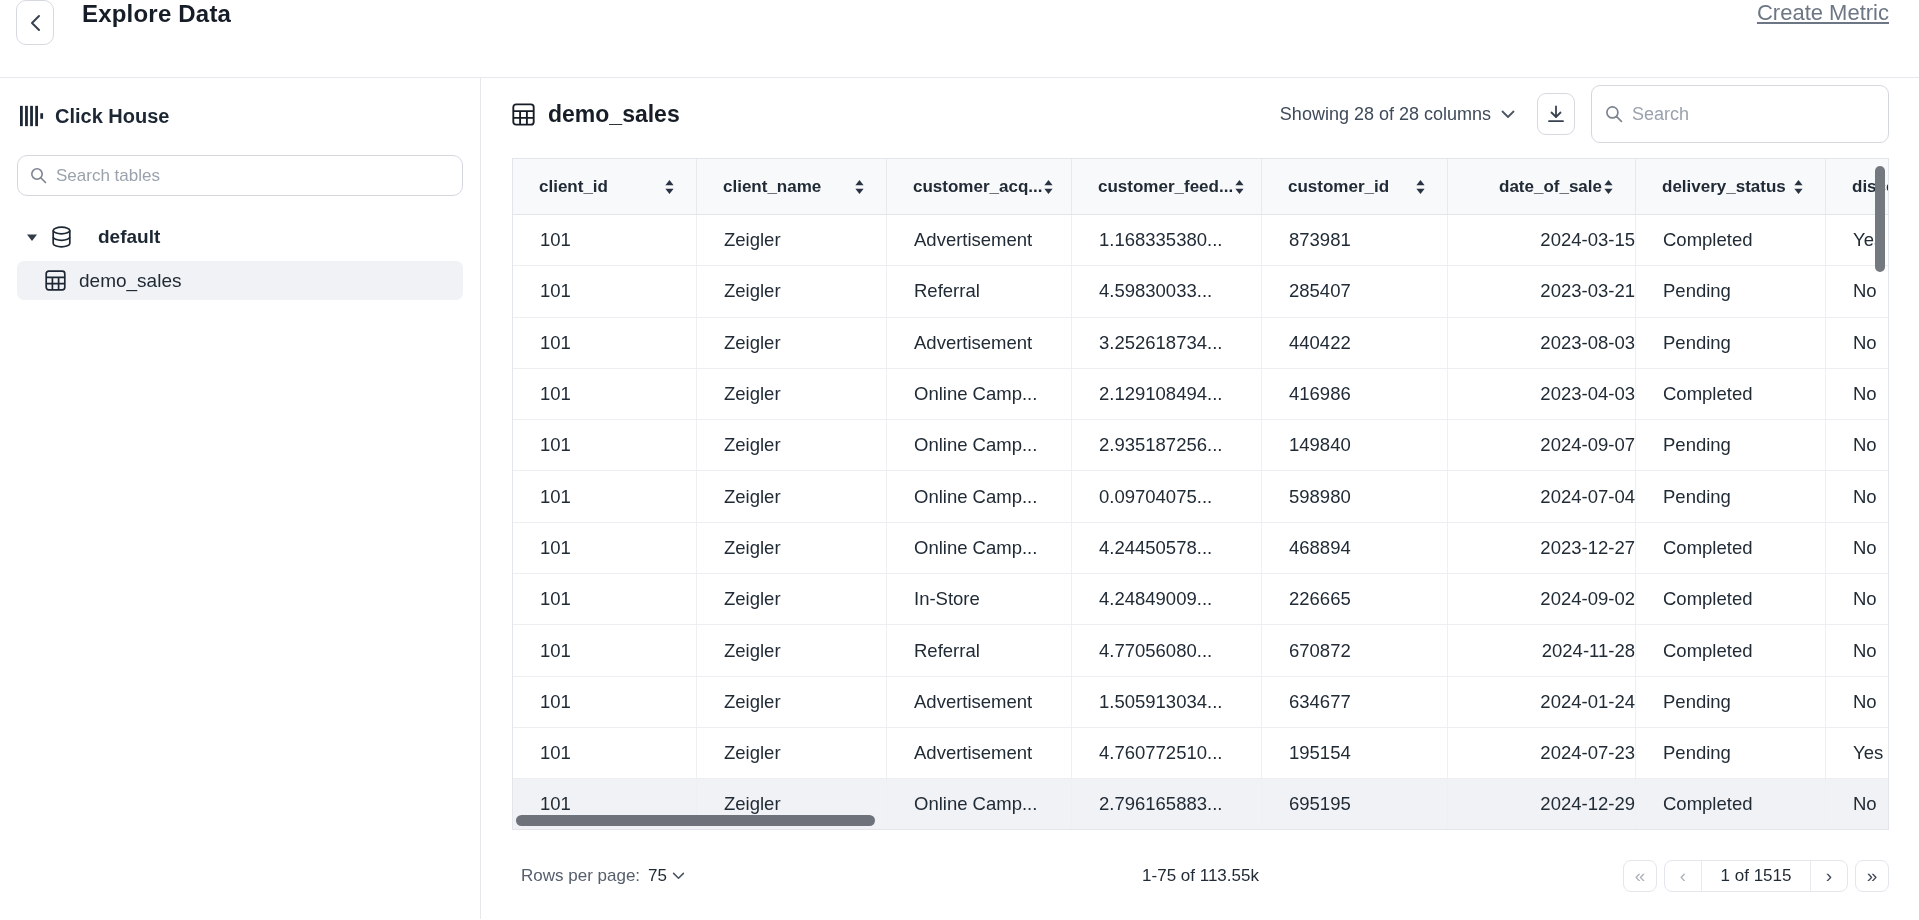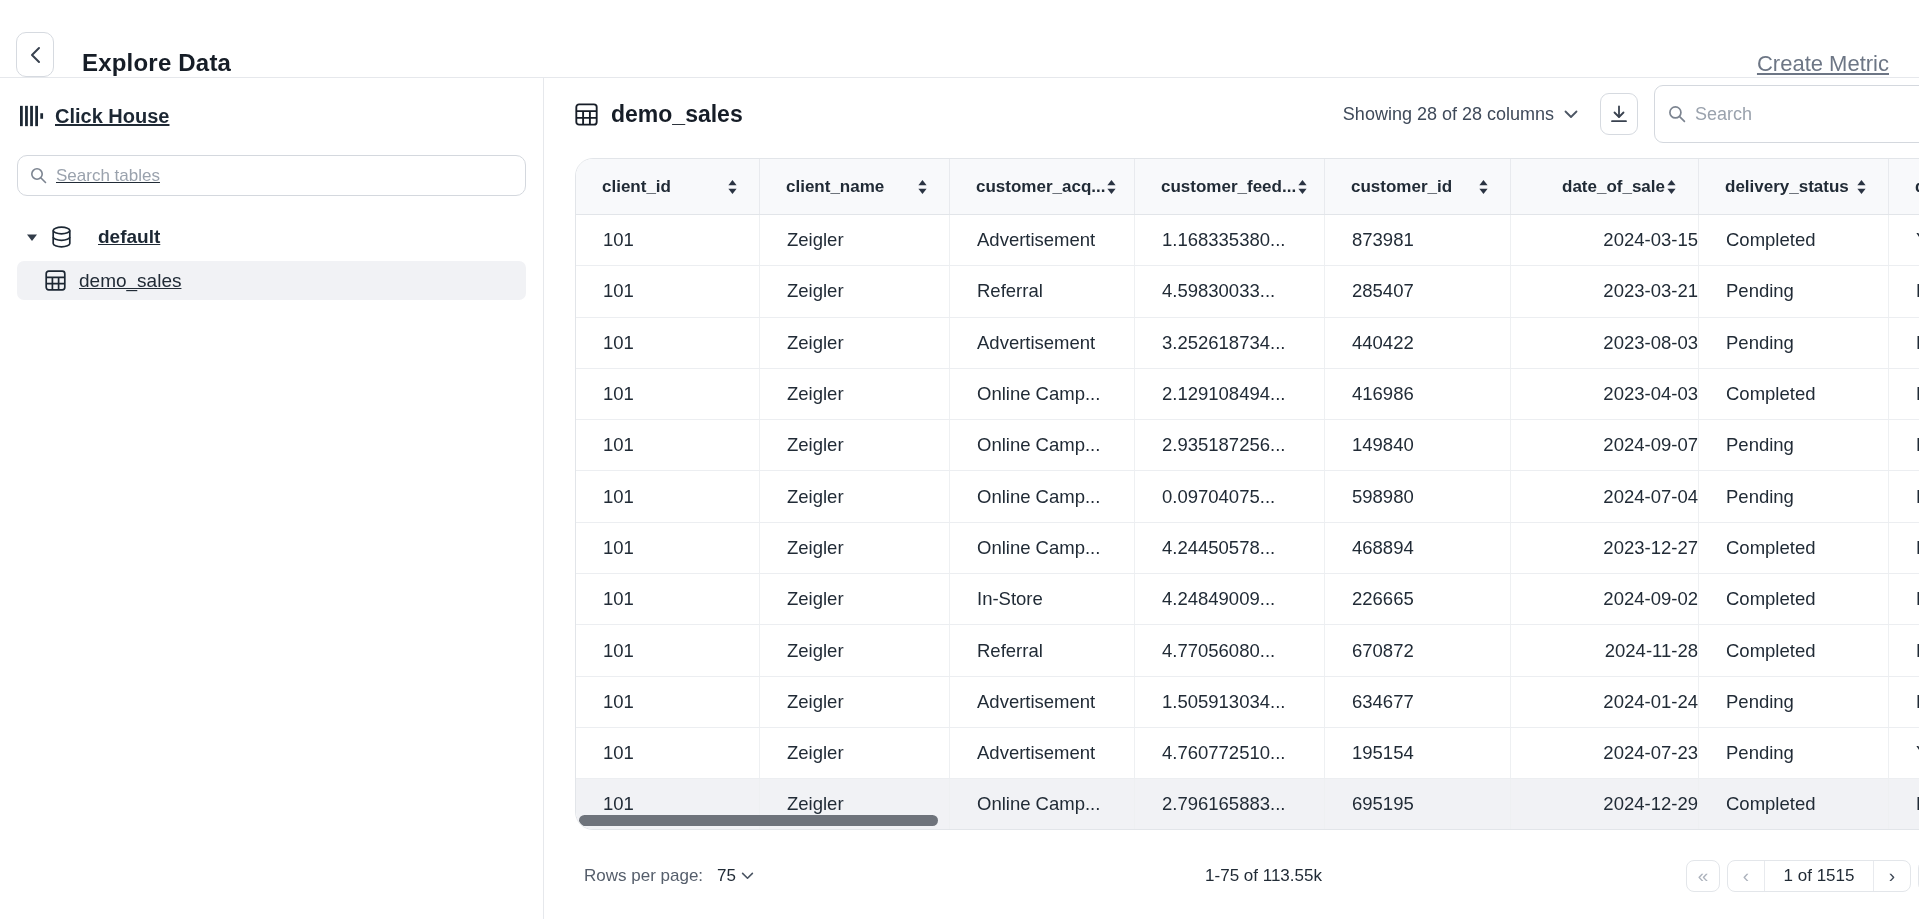--- a/index.html
+++ b/index.html
@@ -1,30 +1,30 @@
 <!DOCTYPE html>
 <html><head>
 <meta charset="utf-8">
 <style>
   * { margin:0; padding:0; box-sizing:border-box; }
   html,body { width:1919px; height:920px; overflow:hidden; background:#fff;
     font-family:"Liberation Sans","DejaVu Sans",sans-serif; color:#212b36; }
 
   
-  .top-header { height:78px; display:flex; align-items:flex-end; padding:0 30px 0 16px;
+  .top-header { height:78px; display:flex; align-items:flex-start; padding:0 30px 0 16px;
     border-bottom:1px solid #e6e8ec; }
   .back-btn { width:38px; height:45px; border:1px solid #d6dae0; border-radius:10px;
     background:#fff; display:flex; align-items:center; justify-content:center; cursor:pointer; }
   .page-title { font-size:24px; font-weight:700; color:#161d27; margin-left:28px; letter-spacing:.2px; }
   .spacer { flex:1; }
   .create-metric { font-size:22px; color:#6d7685; text-decoration:underline; cursor:pointer; }
 
   
   .content { display:flex; height:841px; }
-  .sidebar { width:544px; border-right:1px solid #e6e8ec; padding:26px 17px 0 17px; flex:none;text-decoration:underline; }
+  .sidebar { width:481px; border-right:1px solid #e6e8ec; padding:26px 17px 0 17px; flex:none; }
   .main { flex:1; padding:13px 30px 0 31px; position:relative; }
 
   
   .source-row { display:flex; align-items:center; gap:11px; padding-left:3px; }
   .source-name { font-size:20px; font-weight:700; color:#1c2733; }
   .sb-search { margin-top:27px; height:41px; border:1px solid #d4d8de; border-radius:10px;
     display:flex; align-items:center; padding:0 12px; gap:9px; background:#fff; }
   .sb-search input { border:none; outline:none; flex:1; font-size:17px; color:#0f172a;
     font-family:inherit; background:transparent; }
   .sb-search input::placeholder { color:#9aa2ad; }
@@ -43,42 +43,42 @@
   .dl-btn { width:38px; height:42px; border:1px solid #d6dae0; border-radius:9px; background:#fff;
     display:flex; align-items:center; justify-content:center; cursor:pointer; margin-right:16px; }
   .main-search { width:298px; height:58px; border:1px solid #d4d8de; border-radius:9px;
     display:flex; align-items:center; padding:0 13px; gap:9px; background:#fff; }
   .main-search input { border:none; outline:none; flex:1; font-size:18px; color:#212b36;
     font-family:inherit; background:transparent; }
   .main-search input::placeholder { color:#9aa2ad; }
 
   
   .table-card { margin-top:21px; width:1377px; height:672px; border:1px solid #e2e5e9;
-    border-radius:18px; overflow:hidden; position:relative; background:#fff; }
+    border-radius:0; overflow:hidden; position:relative; background:#fff; }
   .thead { display:flex; width:1500px; height:56px; background:#f8f9fb; border-bottom:1px solid #e2e5e9; }
   .hcell { display:flex; align-items:center; justify-content:space-between;
     padding:0 20px 0 26px; border-right:1px solid #e8eaee; font-size:17px; font-weight:600;
     color:#212b36; white-space:nowrap; overflow:hidden; cursor:pointer; flex:none; }
   .trow { display:flex; width:1500px; height:51.3px; border-bottom:1px solid #eceef1; background:#fff; }
   .trow:last-child { background:#f1f2f5; }
   .tcell { display:flex; align-items:center; padding-left:27px; border-right:1px solid #eef0f2;
     font-size:18.5px; color:#212b36; white-space:nowrap; overflow:hidden; flex:none; }
   .c0{width:184px;} .c1{width:190px;} .c2{width:185px;} .c3{width:190px;}
   .c4{width:186px;} .c5{width:188px;justify-content:flex-end;} .c6{width:190px;} .c7{width:187px;}
   .vscroll { position:absolute; right:3px; top:7px; width:10px; height:106px;
     background:#74787f; border-radius:6px; }
   .hscroll { position:absolute; left:3px; bottom:3px; width:359px; height:11px;
     background:#6e737b; border-radius:6px; }
 
   
   .tfooter { margin-top:29px; width:1377px; height:34px; display:flex; align-items:center;
     position:relative; }
   .rpp { display:flex; align-items:center; gap:8px; margin-left:9px; font-size:17px;text-align:right; }
   .rpp-label { color:#555e6b; }
-  .rpp-value { color:#212b36; margin-left:6px; cursor:pointer; display:flex; align-items:center; gap:5px; }
+  .rpp-value { color:#212b36; margin-left:0; cursor:pointer; display:flex; align-items:center; gap:5px; }
   .range-text { position:absolute; left:50%; transform:translateX(-50%); font-size:17px; color:#212b36; }
   .pager { margin-left:auto; display:flex; align-items:center; gap:7px; }
   .pg-btn { width:34px; height:32px; border:1px solid #e3e6ea; border-radius:8px; background:#fff;
     display:flex; align-items:center; justify-content:center; font-size:19px; cursor:pointer;
     color:#3f4957; }
   .pg-btn.dim { color:#adb3bd; }
   .pg-group { height:32px; border:1px solid #e3e6ea; border-radius:8px; display:flex;
     align-items:center; overflow:hidden; background:#fff; }
   .pg-group .pg-cell { width:36px; height:100%; display:flex; align-items:center;
     justify-content:center; font-size:19px; cursor:pointer; }

